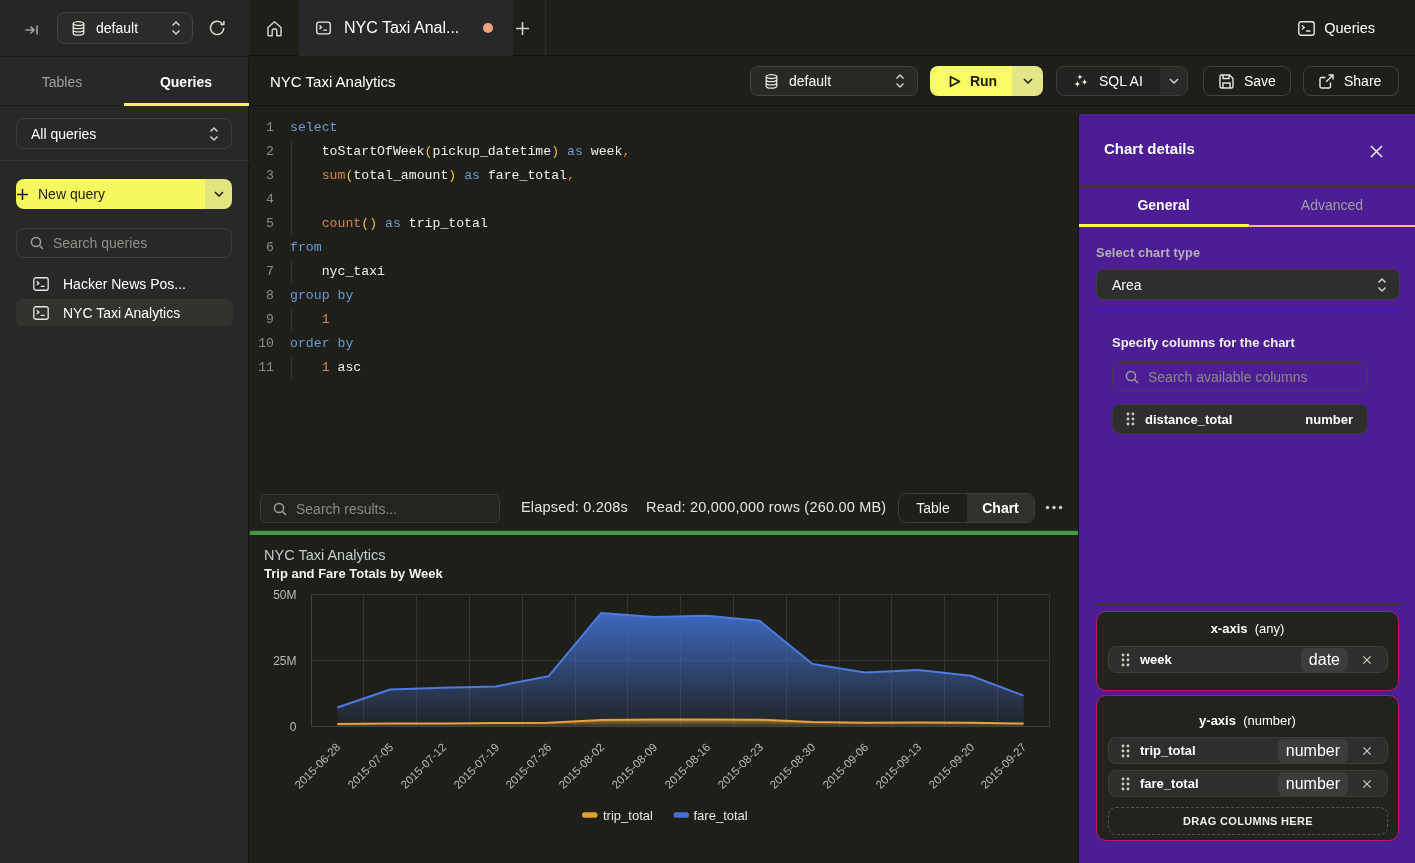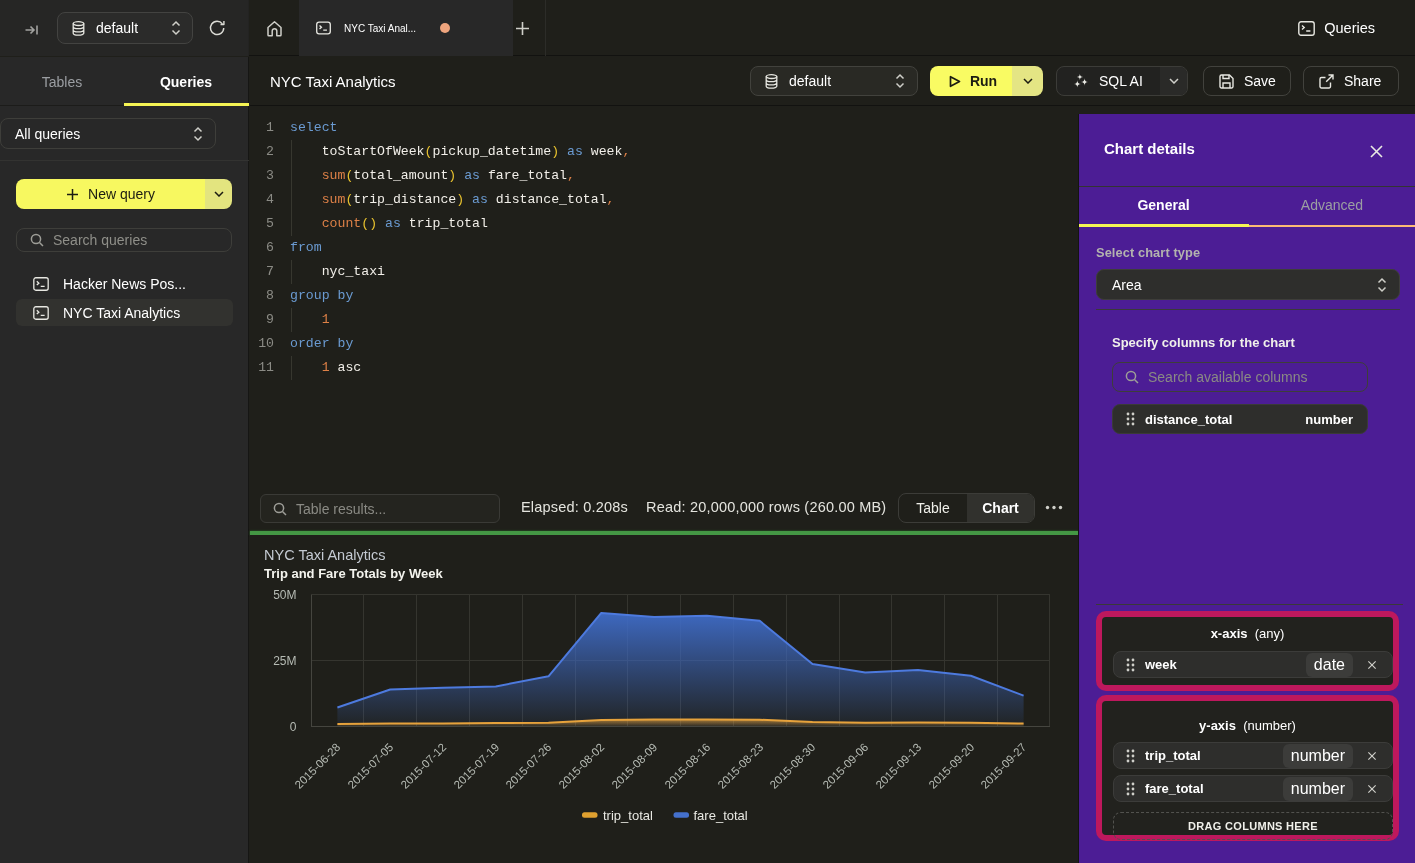--- a/index.html
+++ b/index.html
@@ -9,39 +9,39 @@
 #app { position:relative; width:1415px; height:863px; background:#1f1f1a; }
 
 
 #topbar { left:0; top:0; width:1415px; height:56px; background:#1f1f1a; border-bottom:1px solid #121210; }
 #collapse-btn { left:25px; top:22px; }
 #db-select { left:57px; top:12px; width:136px; height:32px; border:1px solid #434341; border-radius:8px; background:#2b2b2a;
   display:flex; align-items:center; color:#fff; font-size:14px; }
 #reload-btn { left:208px; top:19px; }
 #tab-home { left:250px; top:0; width:49px; height:56px; display:flex; align-items:center; justify-content:center; }
 #tab-active { left:299px; top:0; width:214px; height:56px; background:#282828; display:flex; align-items:center;
-  color:#fff; font-size:10px; }
+  color:#fff; font-size:16px; }
 #tab-plus { left:500px; top:0; width:46px; height:56px; display:flex; align-items:center; justify-content:center; border-right:1px solid #2c2c28;}
 #queries-top { right:40px; top:0; height:56px; display:flex; align-items:center; gap:9px; color:#fff; font-size:14.5px; }
 
 
 #sidebar { left:0; top:57px; width:249px; height:806px; background:#282828; border-right:1px solid #161614; }
 .side-tabs { position:absolute; left:0; top:0; width:249px; height:49px; border-bottom:1px solid #1c1c1a; }
 .side-tab { position:absolute; top:0; height:49px; width:124px; display:flex; align-items:center; justify-content:center; font-size:14px; }
 #tab-tables { left:0; color:#9b9ea2; }
 #tab-queries { left:124px; color:#fff; font-weight:700; }
 #side-underline { position:absolute; left:124px; top:46px; width:125px; height:3px; background:#f5f454; }
-#allqueries { left:0; top:61px; width:216px; height:31px; border:1px solid #3e3e3a; border-radius:8px;
+#allqueries { left:16px; top:61px; width:216px; height:31px; border:1px solid #3e3e3a; border-radius:8px;
   display:flex; align-items:center; color:#fff; font-size:14px; }
 #side-divider { left:0; top:103px; width:249px; height:1px; background:#333331; }
 #newquery { left:16px; top:122px; width:216px; height:30px; border-radius:8px; overflow:hidden; display:flex; }
 #newquery .main { width:189px; height:30px; background:#f7f860; color:#1c1c12; font-size:14px;
-  display:flex; align-items:center; justify-content:center; gap:9px; }
+  display:flex; align-items:center; gap:9px; }
 #newquery .dd { width:27px; height:30px; background:#e3e47f; display:flex; align-items:center; justify-content:center; }
-#sq-input { left:16px; top:171px; width:216px; height:24px; border:1px solid #3e3e3a; border-radius:8px;
+#sq-input { left:16px; top:171px; width:216px; height:30px; border:1px solid #3e3e3a; border-radius:8px;
   display:flex; align-items:center; color:#8f8f89; font-size:14px; }
 .qrow { position:absolute; left:16px; width:217px; height:27px; display:flex; align-items:center; gap:14px;
   color:#fff; font-size:14px; padding-left:17px; border-radius:6px; }
 #qrow1 { top:213px; }
 #qrow2 { top:242px; background:#32322f; }
 
 
 #hdr { left:250px; top:57px; width:1165px; height:49px; background:#1f1f1a; border-bottom:1px solid #121210; }
 #hdr-title { position:absolute; left:20px; top:0; height:49px; display:flex; align-items:center; color:#fff; font-size:15px; }
 .tbtn { position:absolute; top:9px; height:30px; border-radius:8px; display:flex; align-items:center; font-size:14px; color:#fff; }
@@ -97,21 +97,21 @@
 #p-area { position:absolute; left:17px; top:155px; width:304px; height:31px; border:1px solid #3e3e3a; border-radius:8px;
   background:#2e2e2c; display:flex; align-items:center; color:#fff; font-size:14px; }
 #p-div1 { position:absolute; left:17px; top:195px; width:304px; height:1px; background:#3a3a38; }
 #p-label2 { position:absolute; left:33px; top:221px; color:#f0f0ea; font-size:13px; font-weight:700; }
 #p-search { position:absolute; left:33px; top:248px; width:256px; height:30px; border:1px solid #3e3e3a; border-radius:8px;
   display:flex; align-items:center; color:#8a8a84; font-size:14px; }
 .colrow { position:absolute; height:30px; background:#2e2e2c; border:1px solid #3a3a38; border-radius:8px;
   display:flex; align-items:center; color:#fff; font-size:13px; font-weight:700; }
 #p-dist { left:33px; top:290px; width:256px; }
 #p-div2 { position:absolute; left:17px; top:490px; width:307px; height:1px; background:#3a3a38; }
-.axisbox { position:absolute; left:17px; width:303px; background:#22221e; border:6px solid #be185d; border-radius:10px; }
+.axisbox { position:absolute; left:17px; width:303px; background:#22221e; border:1px solid #be185d; border-radius:10px; }
 #box-x { top:497px; height:80px; }
 #box-y { top:581px; height:146px; }
 .axis-title { position:absolute; width:100%; text-align:center; color:#fff; font-size:13px; }
 .badge { background:#3c3c3a; border-radius:6px; color:#fff; font-size:16px; font-weight:400; padding:3px 8px; }
 .drag-x { position:absolute; left:11px; width:280px; height:27px; background:#2e2e2c; border:1px solid #3c3c3a;
   border-radius:8px; display:flex; align-items:center; color:#fff; font-size:13px; font-weight:700; }
 #dragbox { position:absolute; left:11px; top:111px; width:280px; height:28px; border:1px dashed #52524e; border-radius:8px;
   display:flex; align-items:center; justify-content:center; color:#f0f0ea; font-size:11px; font-weight:700; letter-spacing:0.3px;}
 </style>
 </head>
@@ -276,37 +276,36 @@
     <div class="ln" style="top:201px">9</div>
     <div class="ln" style="top:225px">10</div>
     <div class="ln" style="top:249px">11</div>
     <div class="guide" style="top:33px; height:96px"></div>
     <div class="guide" style="top:153px; height:24px"></div>
     <div class="guide" style="top:201px; height:24px"></div>
     <div class="guide" style="top:249px; height:24px"></div>
     <div class="cl code" style="top:9px"><span class="kw">select</span></div>
     <div class="cl code" style="top:33px">    toStartOfWeek<span class="pr">(</span>pickup_datetime<span class="pr">)</span> <span class="kw">as</span> week<span class="nm">,</span></div>
     <div class="cl code" style="top:57px">    <span class="fn">sum</span><span class="pr">(</span>total_amount<span class="pr">)</span> <span class="kw">as</span> fare_total<span class="nm">,</span></div>
-    <div class="cl code" style="top:81px">    <span class="fn">sum</span><span class="pr">(</span>trip_distance<span class="pr">)</span> <span class="kw">as</span> distance_total<span class="nm">,</span></div>
     <div class="cl code" style="top:105px">    <span class="fn">count</span><span class="pr">()</span> <span class="kw">as</span> trip_total</div>
     <div class="cl code" style="top:129px"><span class="kw">from</span></div>
     <div class="cl code" style="top:153px">    nyc_taxi</div>
     <div class="cl code" style="top:177px"><span class="kw">group by</span></div>
     <div class="cl code" style="top:201px">    <span class="nm">1</span></div>
     <div class="cl code" style="top:225px"><span class="kw">order by</span></div>
     <div class="cl code" style="top:249px">    <span class="nm">1</span> asc</div>
   </div>
 
   <div class="abs" id="resbar">
     <div id="res-input">
       <svg style="margin-left:12px" width="14" height="14" viewBox="0 0 14 14" fill="none" stroke="#9d9d97" stroke-width="1.5">
           <circle cx="6" cy="6" r="4.6"></circle>
           <path d="M9.5 9.5L13 13"></path>
         </svg>
-      <span style="margin-left:9px">Table results...</span>
+      <span style="margin-left:9px">Search results...</span>
     </div>
     <div id="res-elapsed">Elapsed: 0.208s</div>
     <div id="res-read">Read: 20,000,000 rows (260.00 MB)</div>
     <div id="seg">
         <div class="s1">Table</div>
         <div class="s2">Chart</div>
       </div>
     <div id="res-more">
         <svg width="18" height="5" viewBox="0 0 18 5" fill="#d0d0ca">
           <circle cx="2.5" cy="2.5" r="1.7"></circle>

